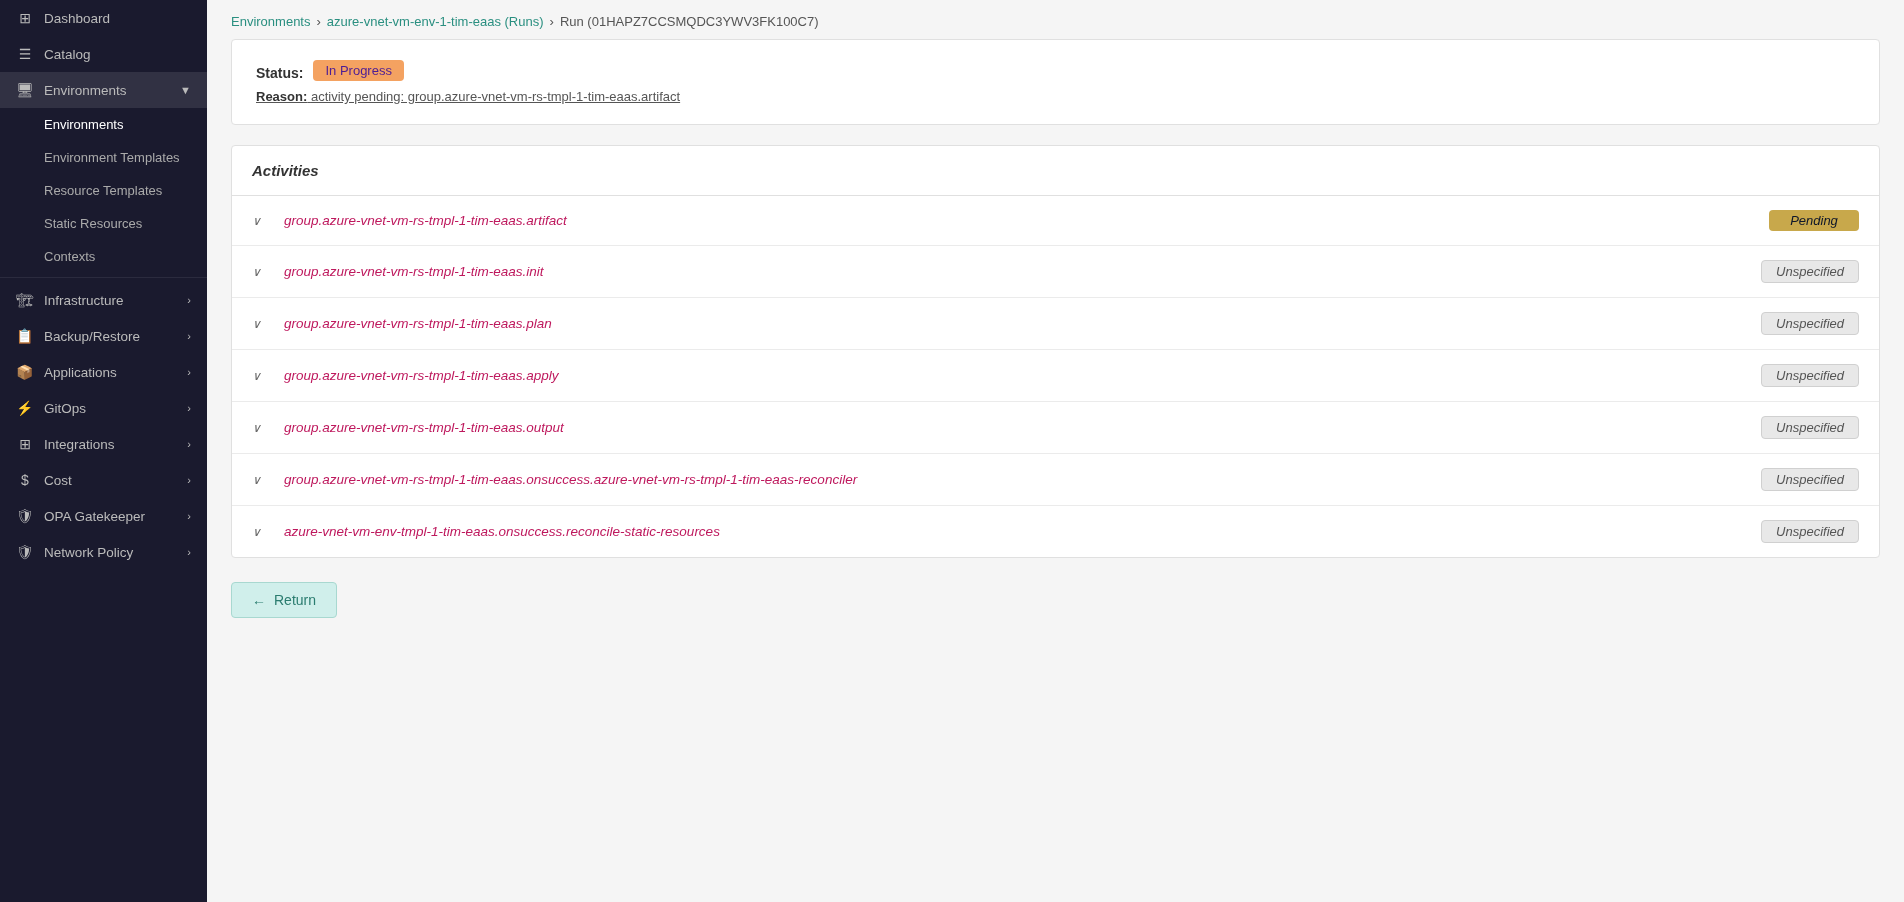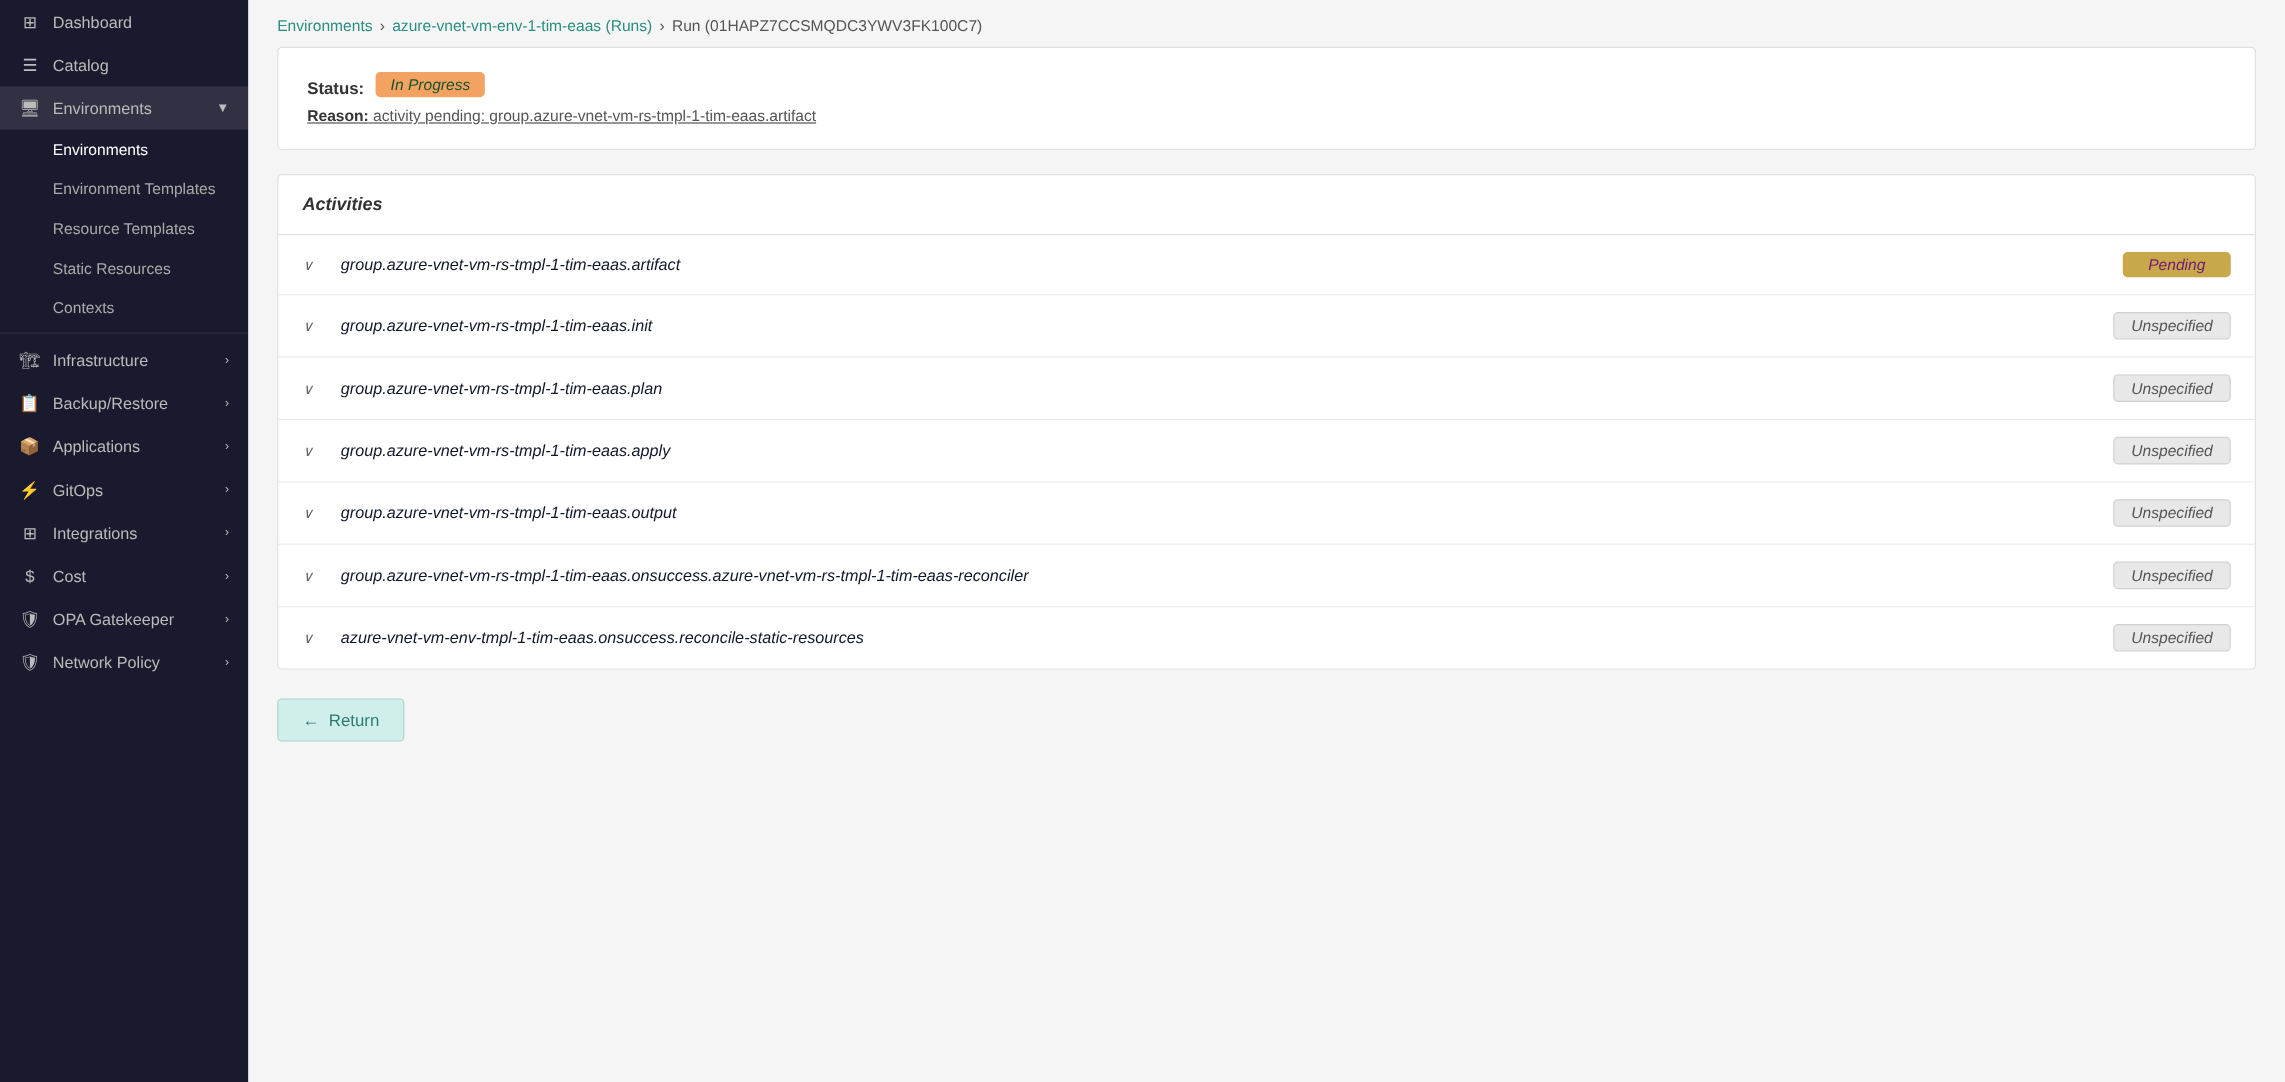--- a/index.html
+++ b/index.html
@@ -74,26 +74,25 @@
     }
     .status-row {
       display: flex;
       align-items: flex-end;
       gap: 10px;
       margin-bottom: 8px;
     }
     .status-label { font-weight: 600; font-size: 14px; color: #333; }
     .status-badge {
       background: #f4a261;
-      color: #14532d;
+      color: #4c1d95;
       padding: 3px 12px;
       border-radius: 4px;
       font-size: 13px;
       font-weight: 500;
-      font-style: italic;
     }
     .reason-row { font-size: 13px; color: #555; text-decoration: underline; }
     .reason-label { font-weight: 600; color: #333; }
 
     
     .activities-card {
       background: #fff;
       border: 1px solid #e0e0e0;
       border-radius: 4px;
       margin-bottom: 20px;
@@ -116,32 +115,32 @@
     .activity-row:last-child { border-bottom: none; }
     .activity-chevron {
       color: #666;
       font-size: 12px;
       cursor: pointer;
       width: 16px;
     }
     .activity-name {
       flex: 1;
       font-size: 13.5px;
-      color: #0f172a;
+      color: #be185d;
     }
     .activity-status {
       font-size: 13px;
       padding: 3px 14px;
       border-radius: 4px;
       min-width: 90px;
       text-align: center;
     }
     .status-pending {
       background: #c8a84b;
-      color: #701a75;
+      color: #0f172a;
       font-weight: 500;
     }
     .status-unspecified {
       background: #e8e8e8;
       color: #555;
       border: 1px solid #d0d0d0;
     }
 
     
     .return-btn {

